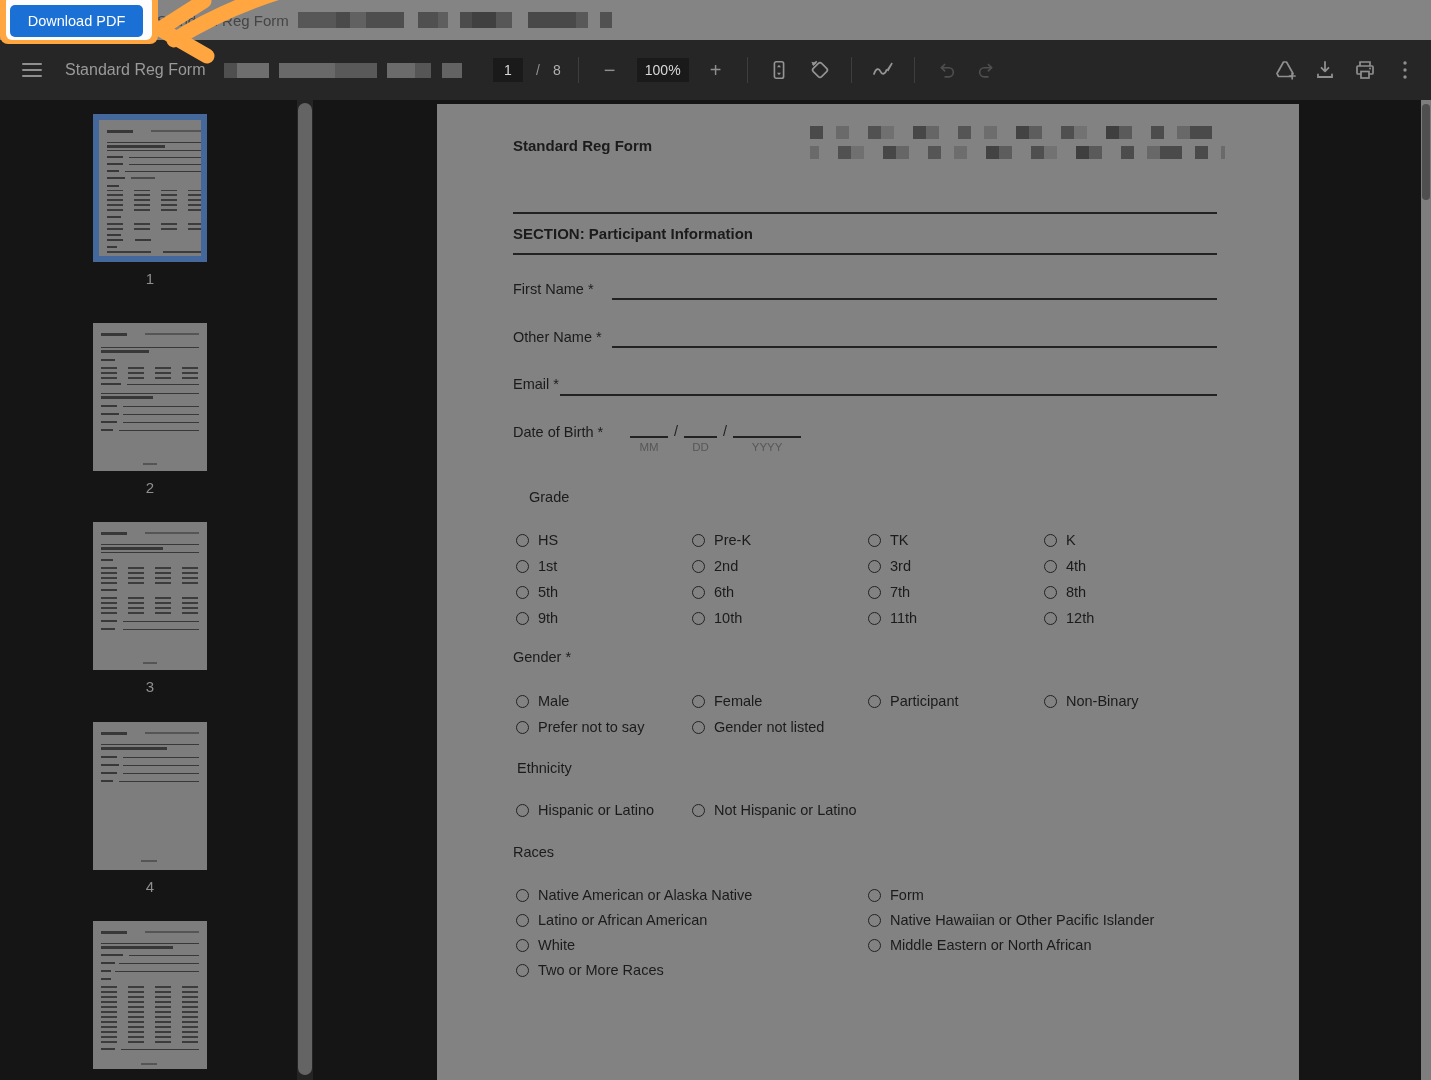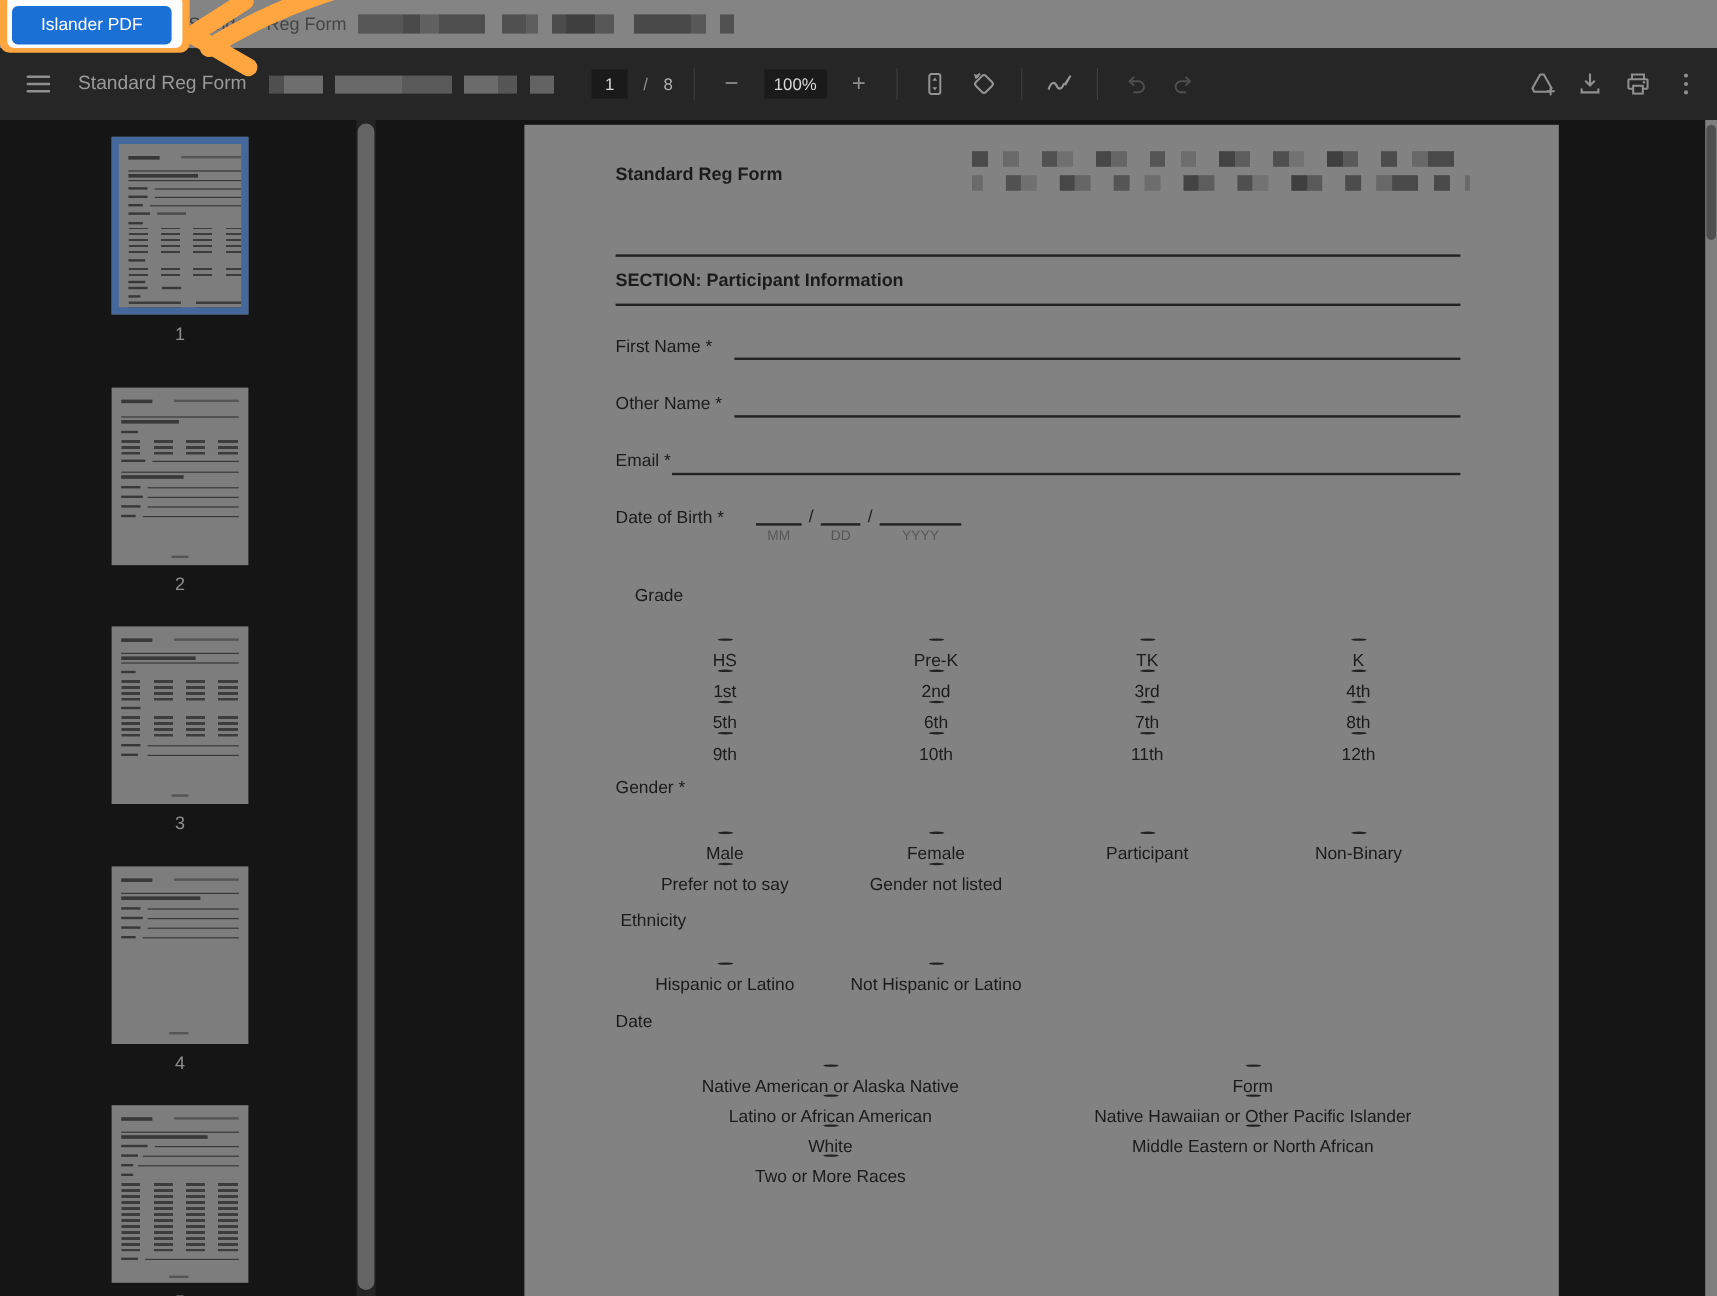--- a/index.html
+++ b/index.html
@@ -80,21 +80,21 @@
   .f-line { position:absolute; height:1.5px; background:#222; }
   .dob-wrap { display:flex; align-items:flex-start; gap:6px; }
   .dob-u { display:flex; flex-direction:column; align-items:center; }
   .dob-line { height:1.5px; background:#222; margin-top:14px; }
   .dob-cap { font-size:11.5px; color:#575757; margin-top:3px; }
   .dob-slash { font-size:14.5px; color:#222; margin-top:1px; }
   .opt-grid { display:grid; column-gap:0; row-gap:10px; }
   .g4 { grid-template-columns:176px 176px 176px 176px; }
   .g2 { grid-template-columns:176px 176px; }
   .gr2 { grid-template-columns:352px 352px; row-gap:9px; }
-  .opt { display:flex; align-items:center; gap:9px; height:16px; cursor:pointer;flex-direction:column; }
+  .opt { display:flex; align-items:center; gap:9px; height:16px; cursor:pointer; }
   .rad { width:13px; height:13px; min-width:13px; border:1.5px solid #222; border-radius:50%; background:transparent; }
   .opt span.lb { font-size:14.5px; color:#1b1b1b; white-space:nowrap; }
 
   
   .hl-ring { position:absolute; left:0; top:-12px; width:158px; height:56px; background:#FFA640;
              border-radius:8px; z-index:50; }
   .hl-inner { position:absolute; left:6px; top:8px; width:146px; height:44px; background:#fdfdfd; border-radius:6px; }
   .dl-btn { position:absolute; left:10px; top:5px; width:133px; height:32px; background:#1B70D6; border:none;
             border-radius:5px; color:#fff; font-size:14.5px; font-weight:500; z-index:52; cursor:pointer;
             font-family:"Liberation Sans",sans-serif; }
@@ -465,21 +465,21 @@
         <div class="opt">
             <span class="rad"></span>
             <span class="lb">Hispanic or Latino</span>
           </div>
         <div class="opt">
             <span class="rad"></span>
             <span class="lb">Not Hispanic or Latino</span>
           </div>
       </div>
 
-      <div class="abs f-label" style="left:76px;top:740px">Date</div>
+      <div class="abs f-label" style="left:76px;top:740px">Races</div>
       <div class="abs opt-grid gr2" style="left:79px;top:783px">
         <div class="opt">
             <span class="rad"></span>
             <span class="lb">Native American or Alaska Native</span>
           </div>
         <div class="opt">
             <span class="rad"></span>
             <span class="lb">Form</span>
           </div>
         <div class="opt">
@@ -506,17 +506,17 @@
 
     </div>
     <div class="v-track"></div>
     <div class="v-thumb"></div>
   </div>
 </div>
 
 <div class="hl-ring">
   <div class="hl-inner"></div>
 </div>
-<button class="dl-btn">Islander PDF</button>
+<button class="dl-btn">Download PDF</button>
 <svg class="arrow-svg" viewBox="0 0 200 120">
   <path d="M 168 -16 Q 95 2 34 40" stroke="#FFA640" stroke-width="15" fill="none" stroke-linecap="round"></path>
   <path d="M 64 1 L 20 29 L 67 56" stroke="#FFA640" stroke-width="15" fill="none" stroke-linecap="round" stroke-linejoin="round"></path>
 </svg>
 
 </body></html>

